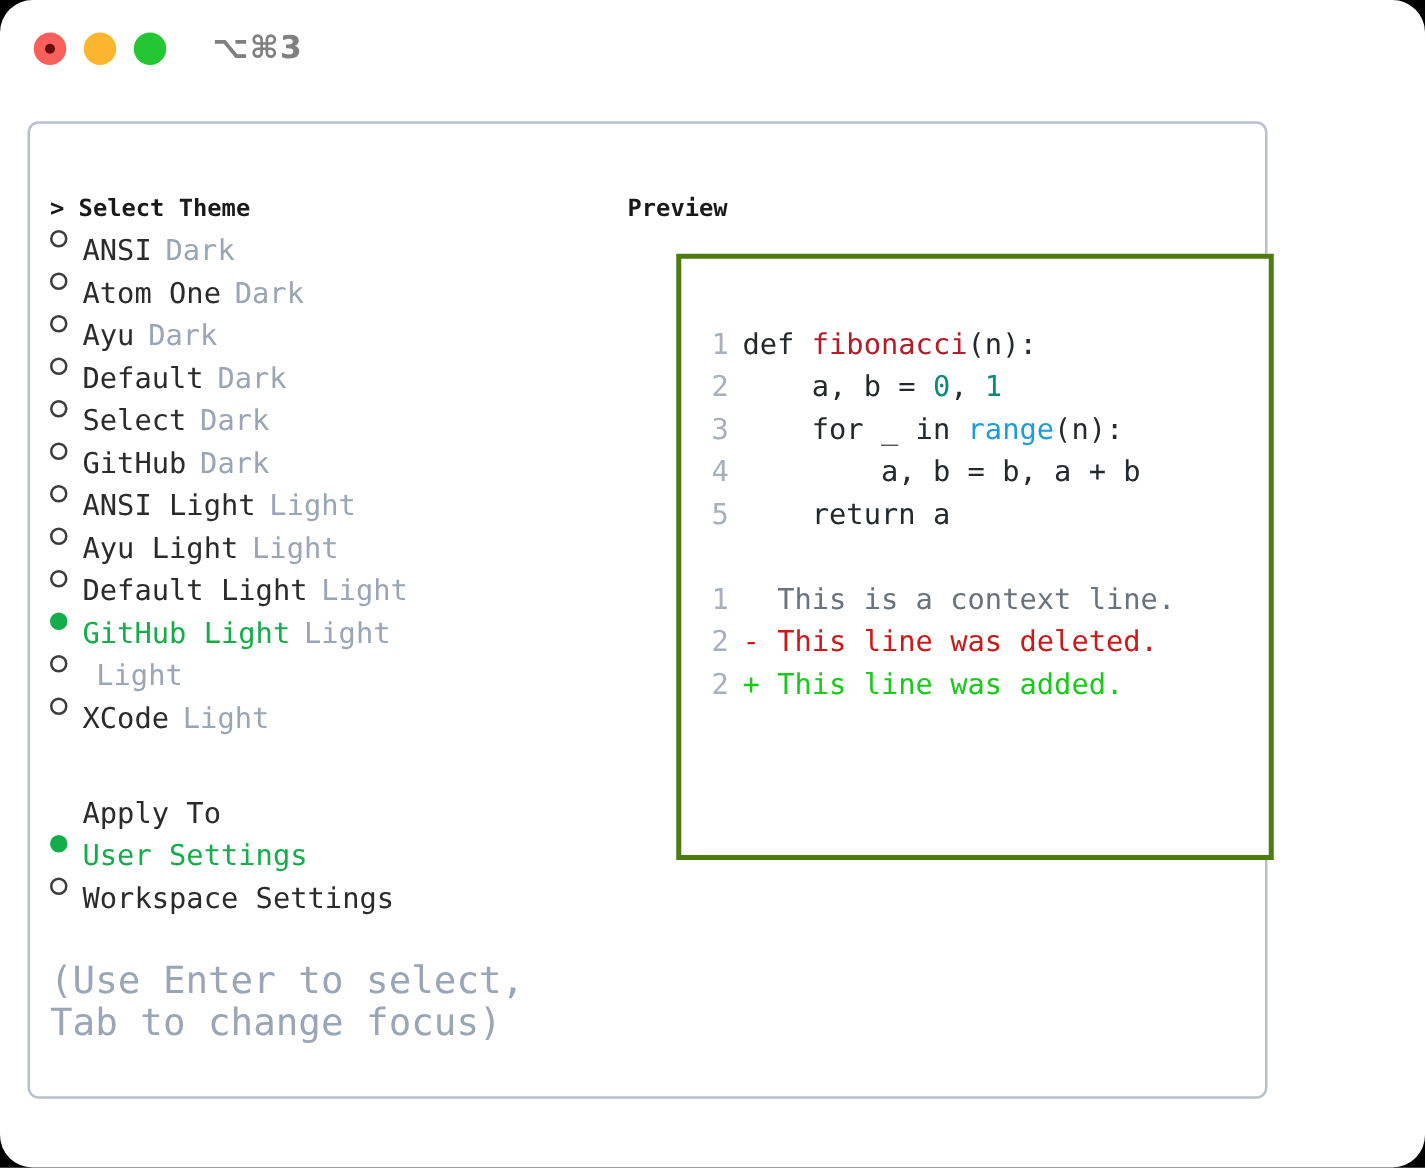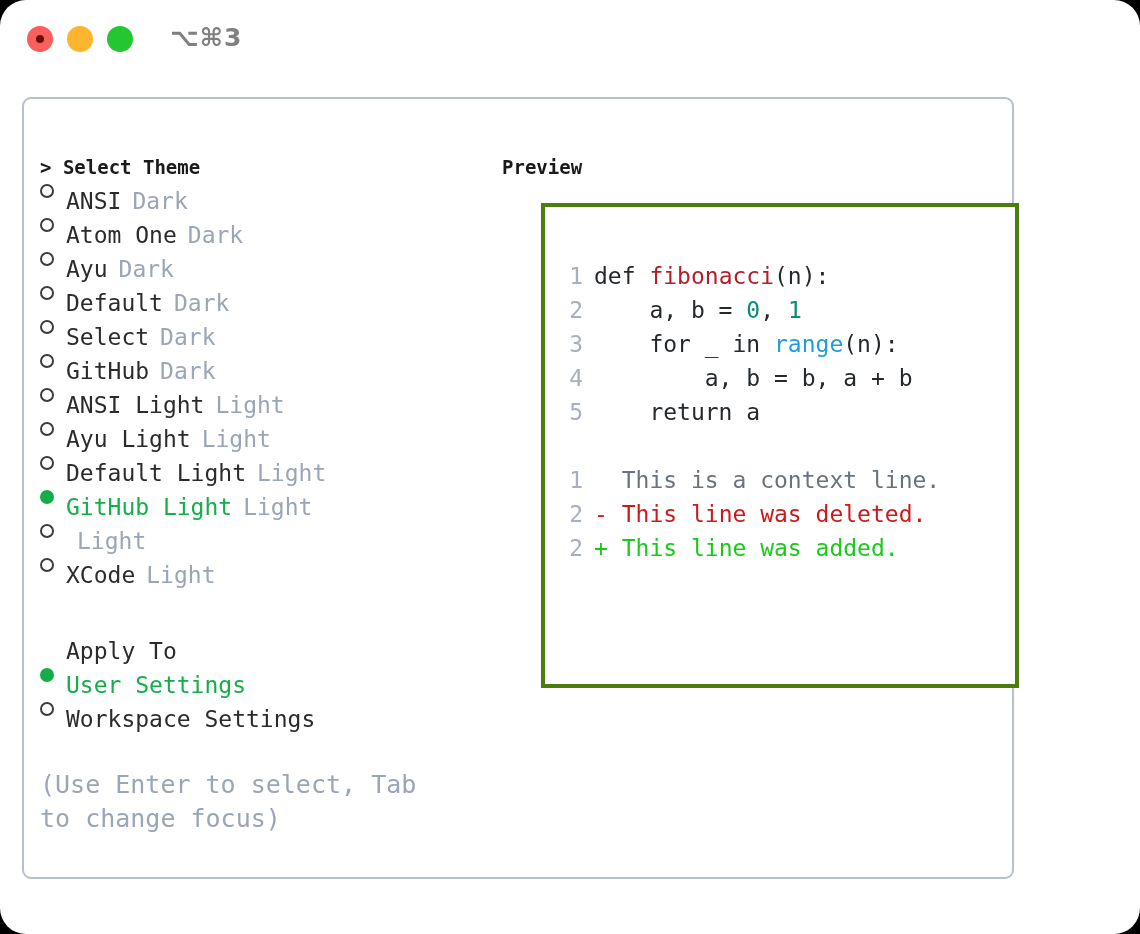--- a/index.html
+++ b/index.html
@@ -109,21 +109,21 @@
     height: 34px;
     line-height: 34px;
     font-size: 23px;
     color: #2b2b2b;
     padding-left: 26px;
     margin-top: 42px;
   }
 
   #hint {
     margin-top: 32px;
-    font-size: 25px;
+    font-size: 30px;
     line-height: 34px;
     color: #9aa5b5;
     width: 410px;
   }
 
   
   #preview-col {
     position: absolute;
     left: 478px; top: 51px;
     width: 500px;

